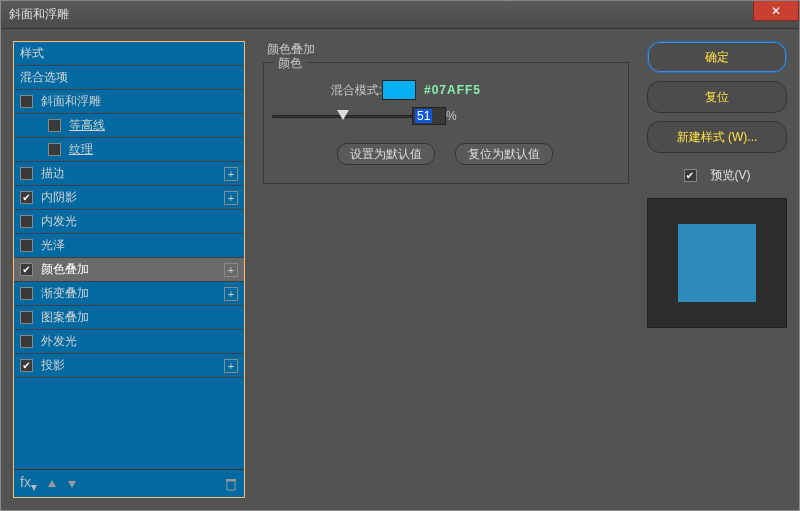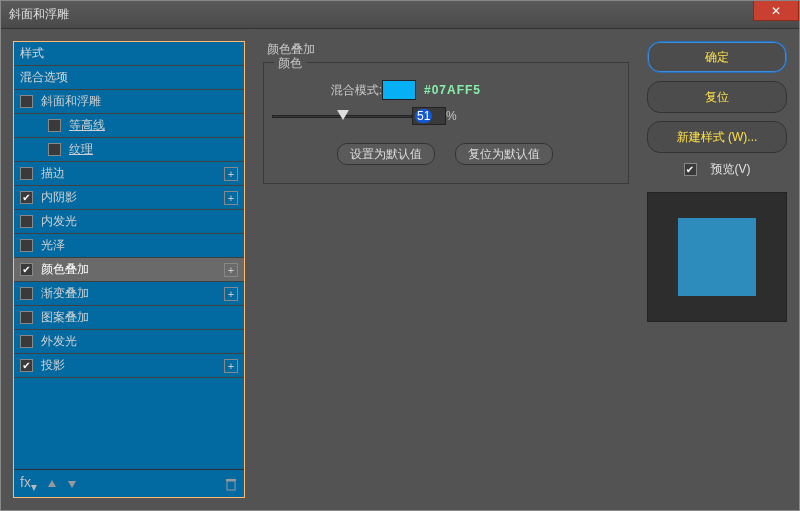--- a/index.html
+++ b/index.html
@@ -27,27 +27,27 @@
 .row { display: flex; align-items: center; height: 26px; }
 .row .lbl { width: 110px; text-align: right; }
 .select { width: 118px; height: 20px; background: #3a3a3a; border: 1px solid #222; color: #ddd; font-size: 12px; padding: 0 4px; display: flex; align-items: center; justify-content: space-between; }
 .select .arrow { font-size: 9px; color: #aaa; }
 .swatch { width: 34px; height: 20px; background: #07AFF5; border: 1px solid #222; }
 .hex { color: #86efac; font-weight: bold; margin-left: 8px; letter-spacing: 1px; }
 .slider { width: 140px; height: 14px; position: relative; }
 .slider .track { position: absolute; top: 6px; left: 0; right: 0; height: 3px; background: #3a3a3a; border: 1px solid #222; }
 .slider .thumb { position: absolute; top: 1px; left: 51%; transform: translateX(-50%); width: 0; height: 0; border-left: 6px solid transparent; border-right: 6px solid transparent; border-top: 10px solid #ddd; }
 .numbox { width: 34px; height: 18px; background: #3a3a3a; border: 1px solid #222; color: #fff; font-size: 12px; display: flex; align-items: center; padding: 0 2px; }
-.numbox span { background: #1159d6; padding: 0 2px; border-radius: 7px; }
+.numbox span { background: #1159d6; padding: 0 2px; }
 .btn-row { display: flex; gap: 20px; justify-content: center; margin-top: 14px; }
 .btn { height: 22px; padding: 0 12px; border: 1px solid #333; background: #5a5a5a; color: #ddd; font-size: 12px; display: flex; align-items: center; border-radius: 10px; }
 .right { width: 140px; display: flex; flex-direction: column; gap: 8px; align-items: stretch; }
 .rbtn { height: 32px; border: 1px solid #333; background: #4c4c4c; color: #fde047; font-size: 12px; border-radius: 13px; display: flex; align-items: center; justify-content: center; }
 .rbtn.primary { border: 1px solid #2a6db8; box-shadow: 0 0 0 1px #3a8de0 inset; }
-.preview-row { display: flex; align-items: center; justify-content: center; gap: 6px; color: #e0e0e0; font-size: 12px; margin-top: 0; }
+.preview-row { display: flex; align-items: center; justify-content: center; gap: 6px; color: #e0e0e0; font-size: 12px; margin-top: 6px; }
 .preview-box { margin-top: 6px; height: 130px; background: #2d2d2d; border: 1px solid #222; display: flex; align-items: center; justify-content: center; }
 .preview-sq { width: 78px; height: 78px; background: #2d8cbb; }
 svg { display: block; }
 </style>
 </head>
 <body>
 
 <div class="window">
   <div class="titlebar">
     <span>斜面和浮雕</span>

